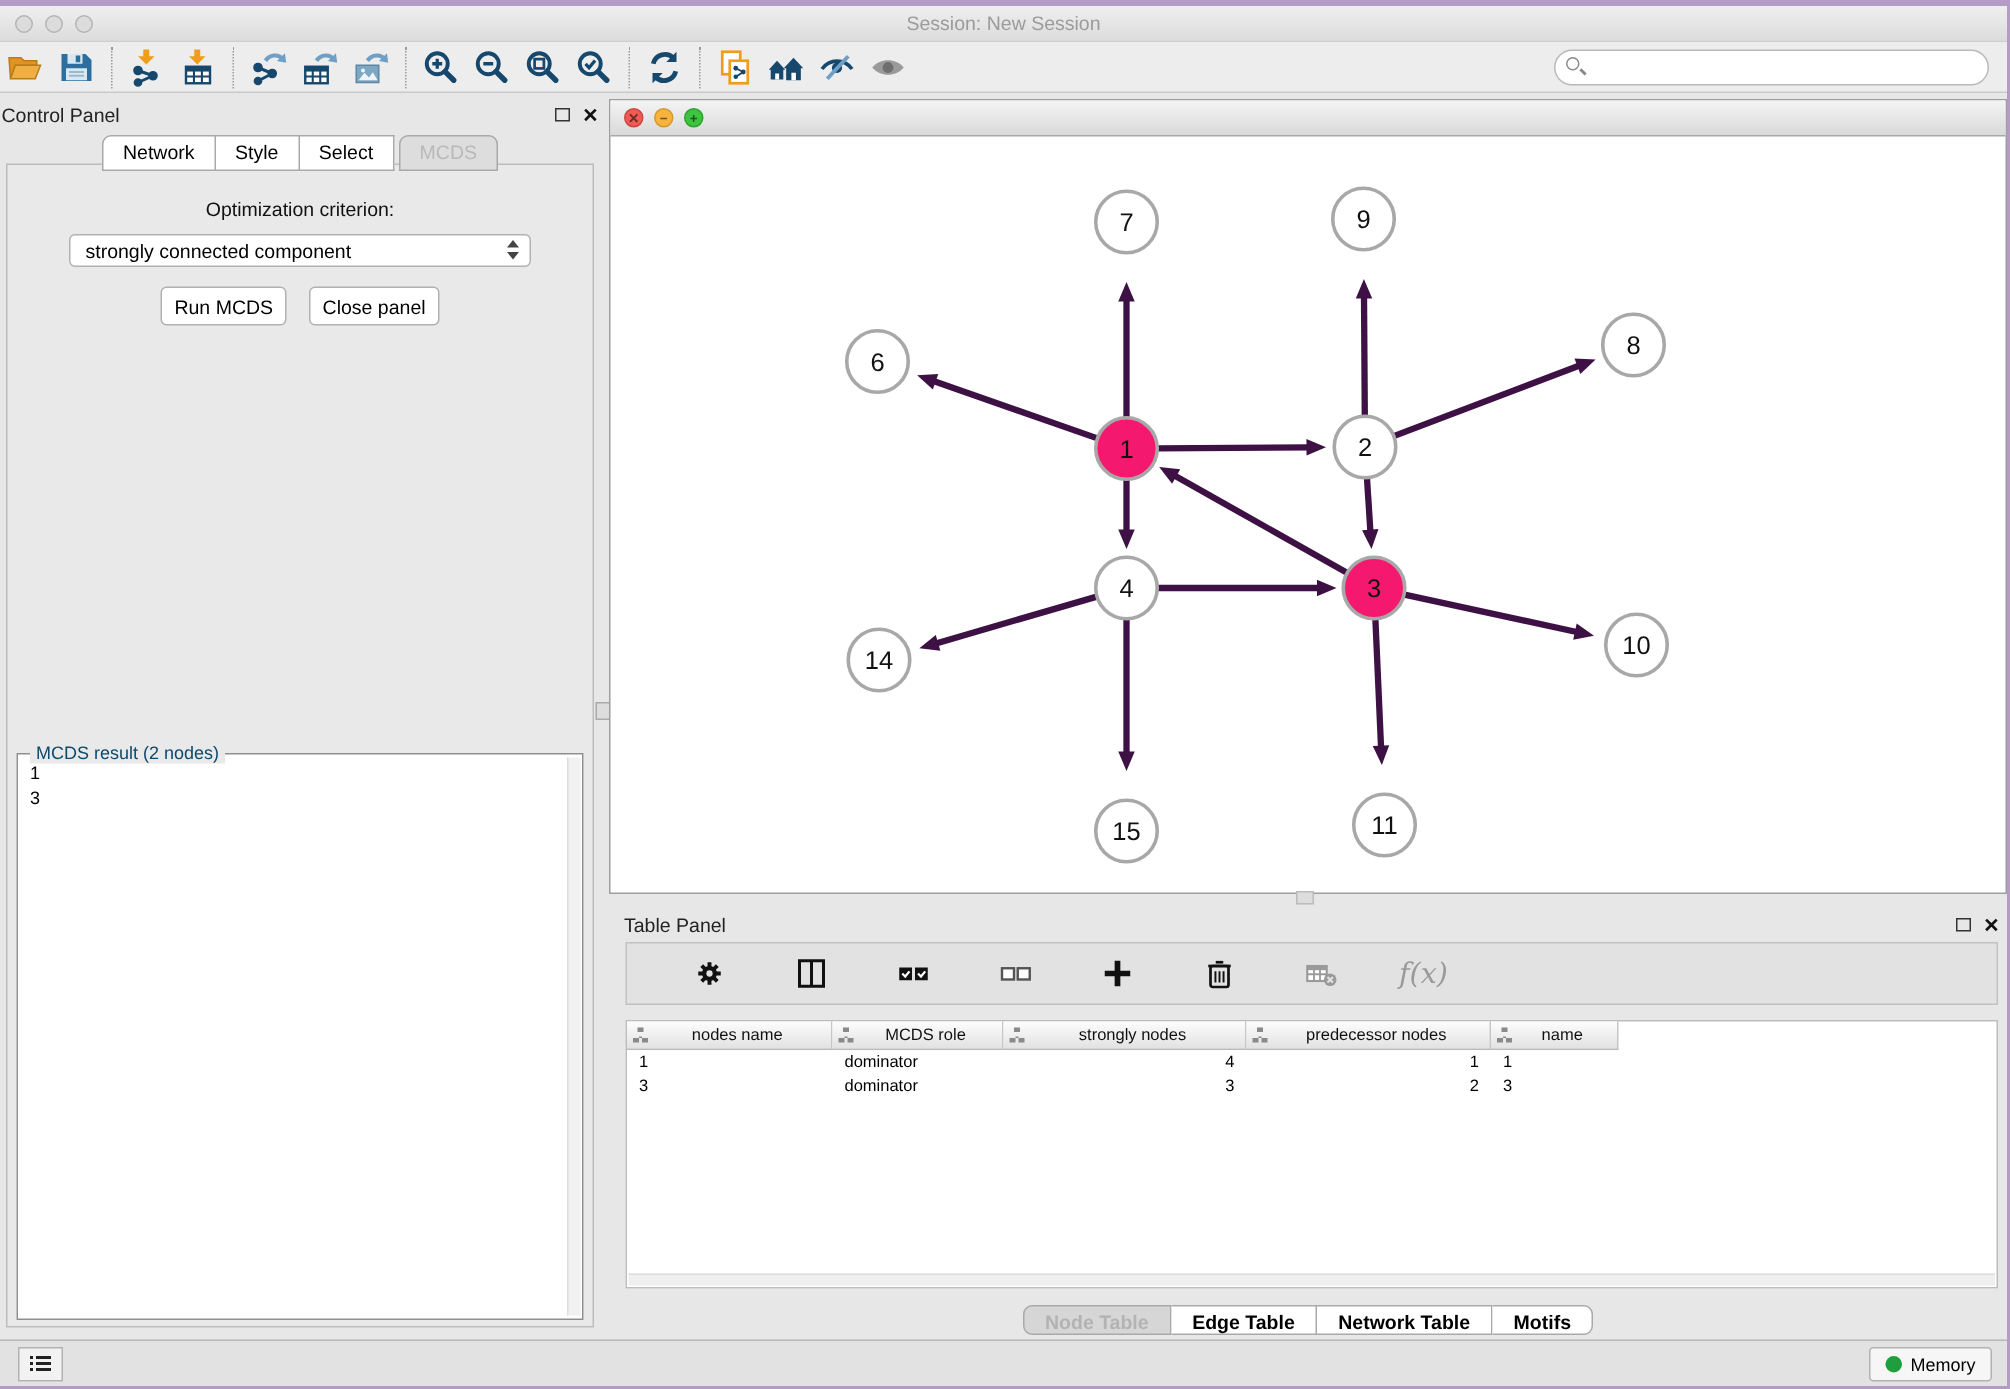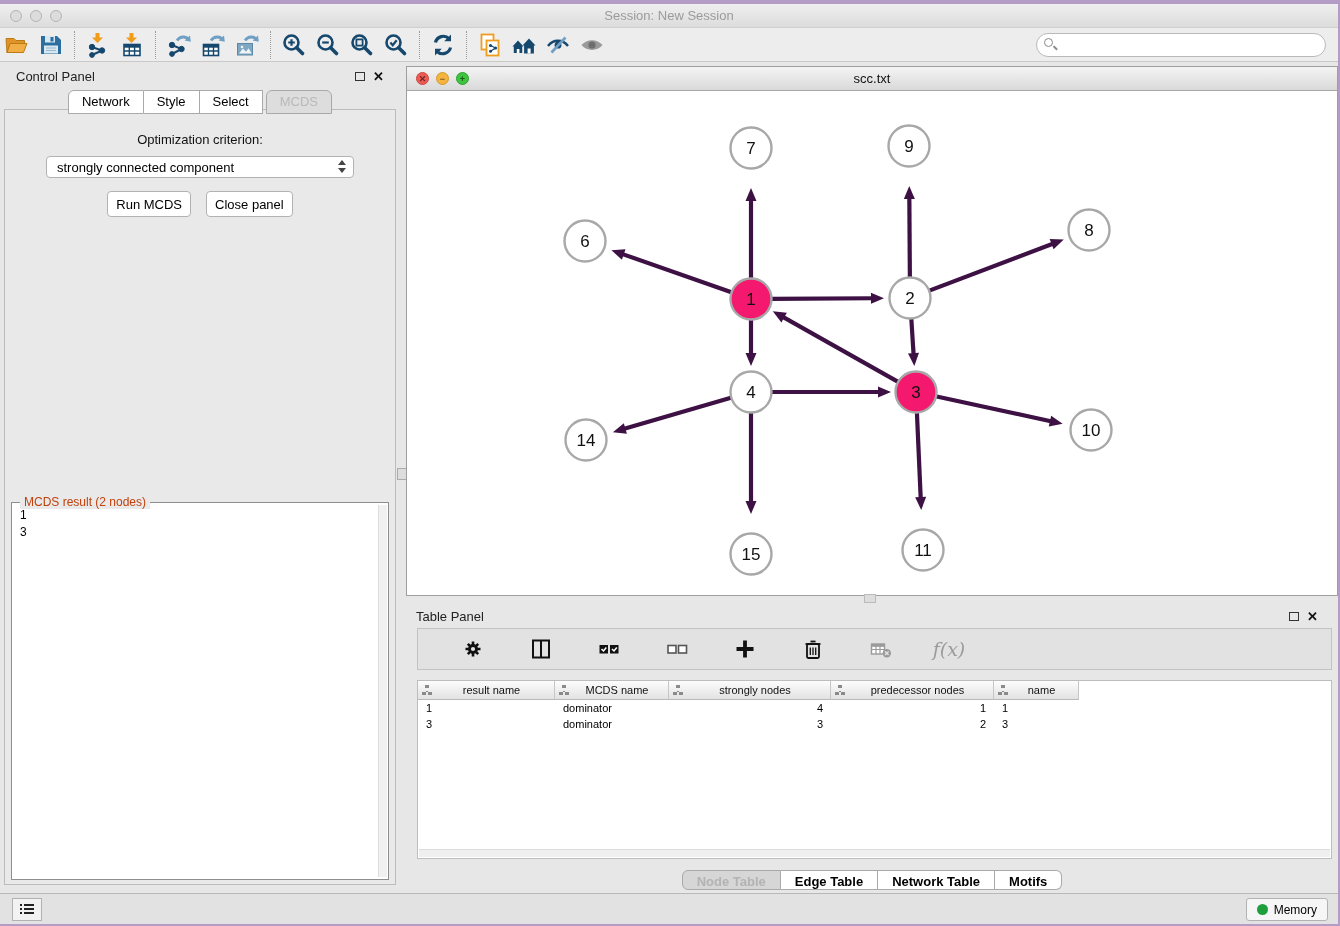--- a/index.html
+++ b/index.html
@@ -25,21 +25,21 @@
   .searchwrap input { width:290px; height:24px; border:1px solid #b9b9b9; border-radius:12px;
     background:#fff; padding-left:26px; font-size:12px; outline:none; }
   .mag { position:absolute; left:8px; top:5px; width:9px; height:9px; border:1.5px solid #8a8a8a; border-radius:50%; }
   .mag::after { content:""; position:absolute; left:8px; top:8px; width:5px; height:1.5px; background:#8a8a8a; transform:rotate(45deg); }
 
   
   .main { position:absolute; top:58px; left:0; right:0; height:831px; }
 
   
   .control-panel { position:absolute; left:0; top:0; width:400px; height:100%; }
-  .panel-header { position:relative; height:28px; display:flex; align-items:center; padding:0 16px; font-size:13px; color:#222; }
+  .panel-header { position:relative; height:28px; display:flex; align-items:center; padding:0 1px; font-size:13px; color:#222; }
   .ph-icons { margin-left:auto; display:flex; gap:8px; align-items:center; }
   .float-ico { width:10px; height:9px; border:1.5px solid #333; }
   .close-ico { font-size:13px; font-weight:bold; color:#111; line-height:1; cursor:pointer; }
   .ctabs { position:relative; height:24px; display:flex; justify-content:center; align-items:flex-end; z-index:2; }
   .ctab { padding:3px 13px 4px; font-size:13px; background:#fff; border:1px solid #a9a9a9; border-left-width:0; cursor:pointer; }
   .ctab:first-child { border-left-width:1px; border-radius:6px 0 0 0; }
   .ctab.active { background:#ddd; color:#b9b9b9; border-radius:6px 6px 0 0; border-left-width:1px; margin-left:3px; }
   .cp-body { position:absolute; top:47px; left:4px; right:4px; bottom:8px; background:#e9e9e9;
     border:1px solid #bcbcbc; }
   .opt-label { margin-top:22px; text-align:center; font-size:13px; color:#111; }
@@ -48,21 +48,21 @@
     font-size:13px; cursor:pointer; }
   .stepper { position:absolute; right:7px; top:3px; display:flex; flex-direction:column; gap:3px; }
   .stepper i { width:0; height:0; border-left:4px solid transparent; border-right:4px solid transparent; }
   .stepper i.up { border-bottom:5px solid #444; }
   .stepper i.down { border-top:5px solid #444; }
   .btn-row { margin-top:13px; display:flex; justify-content:center; gap:15px; }
   .btn { height:26px; padding:0 8px; background:#fff; border:1px solid #b2b2b2; border-radius:4px;
     font-size:13px; font-family:inherit; cursor:pointer; }
   .result-box { position:absolute; left:6px; right:6px; bottom:4px; height:378px; border:1px solid #8f8f8f;
     background:#fff; }
-  .result-legend { position:absolute; top:-8px; left:8px; background:#e9e9e9; padding:0 4px; font-size:12px; color:#c2410c; }
+  .result-legend { position:absolute; top:-8px; left:8px; background:#e9e9e9; padding:0 4px; font-size:12px; color:#0c4a6e; }
   .result-text { position:absolute; inset:4px 12px 2px 8px; font-size:12px; white-space:pre; line-height:17px; overflow:hidden; }
   .result-scroll { position:absolute; top:2px; bottom:2px; right:1px; width:9px; background:#f1f1f1; border-left:1px solid #ddd; }
 
   
   .vsplit { position:absolute; left:400px; top:0; width:6px; height:100%; background:#e7e7e7; }
   .vsplit .grip { position:absolute; top:406px; left:-3px; width:11px; height:12px; background:#ddd; border:1px solid #aaa; }
   .hsplit { position:absolute; left:0; top:534px; width:100%; height:6px; }
   .hsplit .grip { position:absolute; left:458px; top:-2px; width:12px; height:9px; background:#ddd; border:1px solid #bbb; }
 
   
@@ -318,21 +318,20 @@
 
     <div class="right-col">
 
       <div class="net-window">
         <div class="net-titlebar">
           <div class="mac">
             <span class="r">✕</span>
             <span class="y">−</span>
             <span class="g">+</span>
           </div>
-          <div class="net-title">scc.txt</div>
         </div>
         <svg class="net-canvas" width="930" height="504" viewBox="0 0 930 504">
               <line x1="344" y1="188" x2="344" y2="108" stroke="#3d1144" stroke-width="4.2"></line>
               <polygon points="344,97 349.5,110 338.5,110" fill="#3d1144"></polygon>
               <line x1="325.1192891575921" y1="201.40312512735147" x2="214.81738614269537" y2="162.86390600166465" stroke="#3d1144" stroke-width="4.2"></line>
               <polygon points="204.43299517937103,159.23562482170794 218.51959781691448,158.33139800726732 214.8913166369578,168.71578897059166" fill="#3d1144"></polygon>
               <line x1="363.999604457761" y1="207.87421632416502" x2="466.00073175314213" y2="207.23269980029468" stroke="#3d1144" stroke-width="4.2"></line>
               <polygon points="477.0005142049107,207.16351877858546 464.0353618182207,212.74516939376247 463.9661807965114,201.7453869419939" fill="#3d1144"></polygon>
               <line x1="344" y1="228" x2="344" y2="264" stroke="#3d1144" stroke-width="4.2"></line>
               <polygon points="344,275 338.5,262 349.5,262" fill="#3d1144"></polygon>
@@ -443,25 +442,25 @@
                 </svg>
               </div>
           <div class="tp-btn">
                 <span class="fx">f(x)</span>
               </div>
         </div>
         <div class="table-box">
           <div class="thead">
                 <div class="th" style="width: 137px;">
                   <span class="tree-ico"></span>
-                  <span class="th-label">result name</span>
+                  <span class="th-label">nodes name</span>
                 </div>
                 <div class="th" style="width: 114px;">
                   <span class="tree-ico"></span>
-                  <span class="th-label">MCDS name</span>
+                  <span class="th-label">MCDS role</span>
                 </div>
                 <div class="th" style="width: 162px;">
                   <span class="tree-ico"></span>
                   <span class="th-label">strongly nodes</span>
                 </div>
                 <div class="th" style="width: 163px;">
                   <span class="tree-ico"></span>
                   <span class="th-label">predecessor nodes</span>
                 </div>
                 <div class="th" style="width: 85px;">

